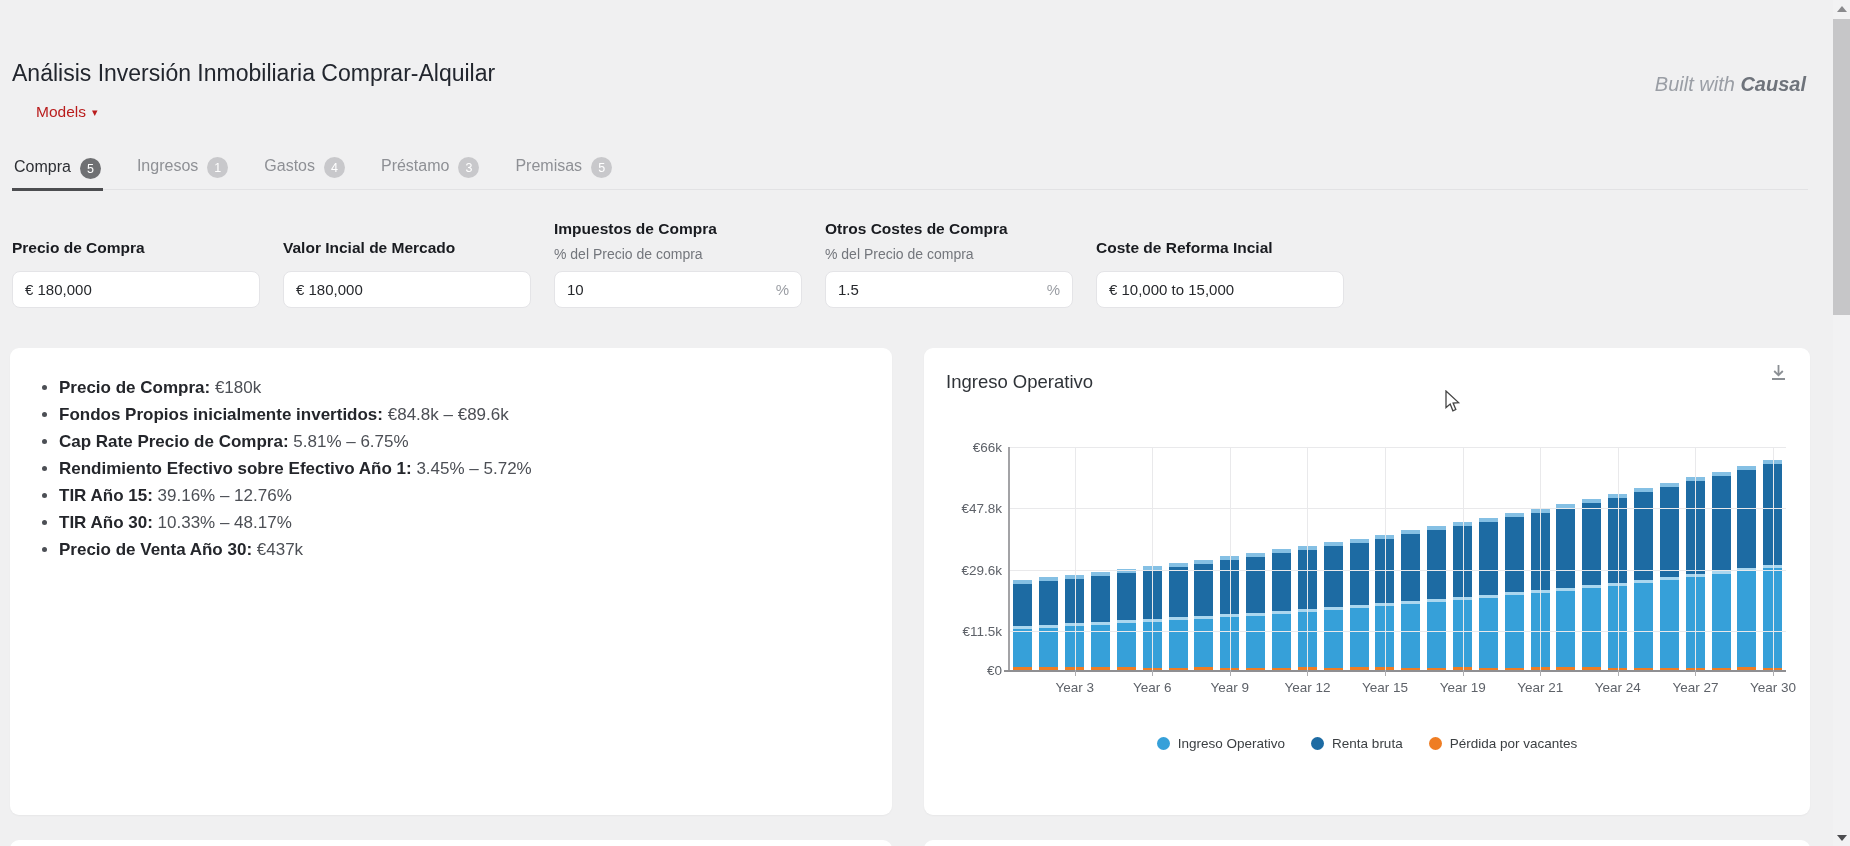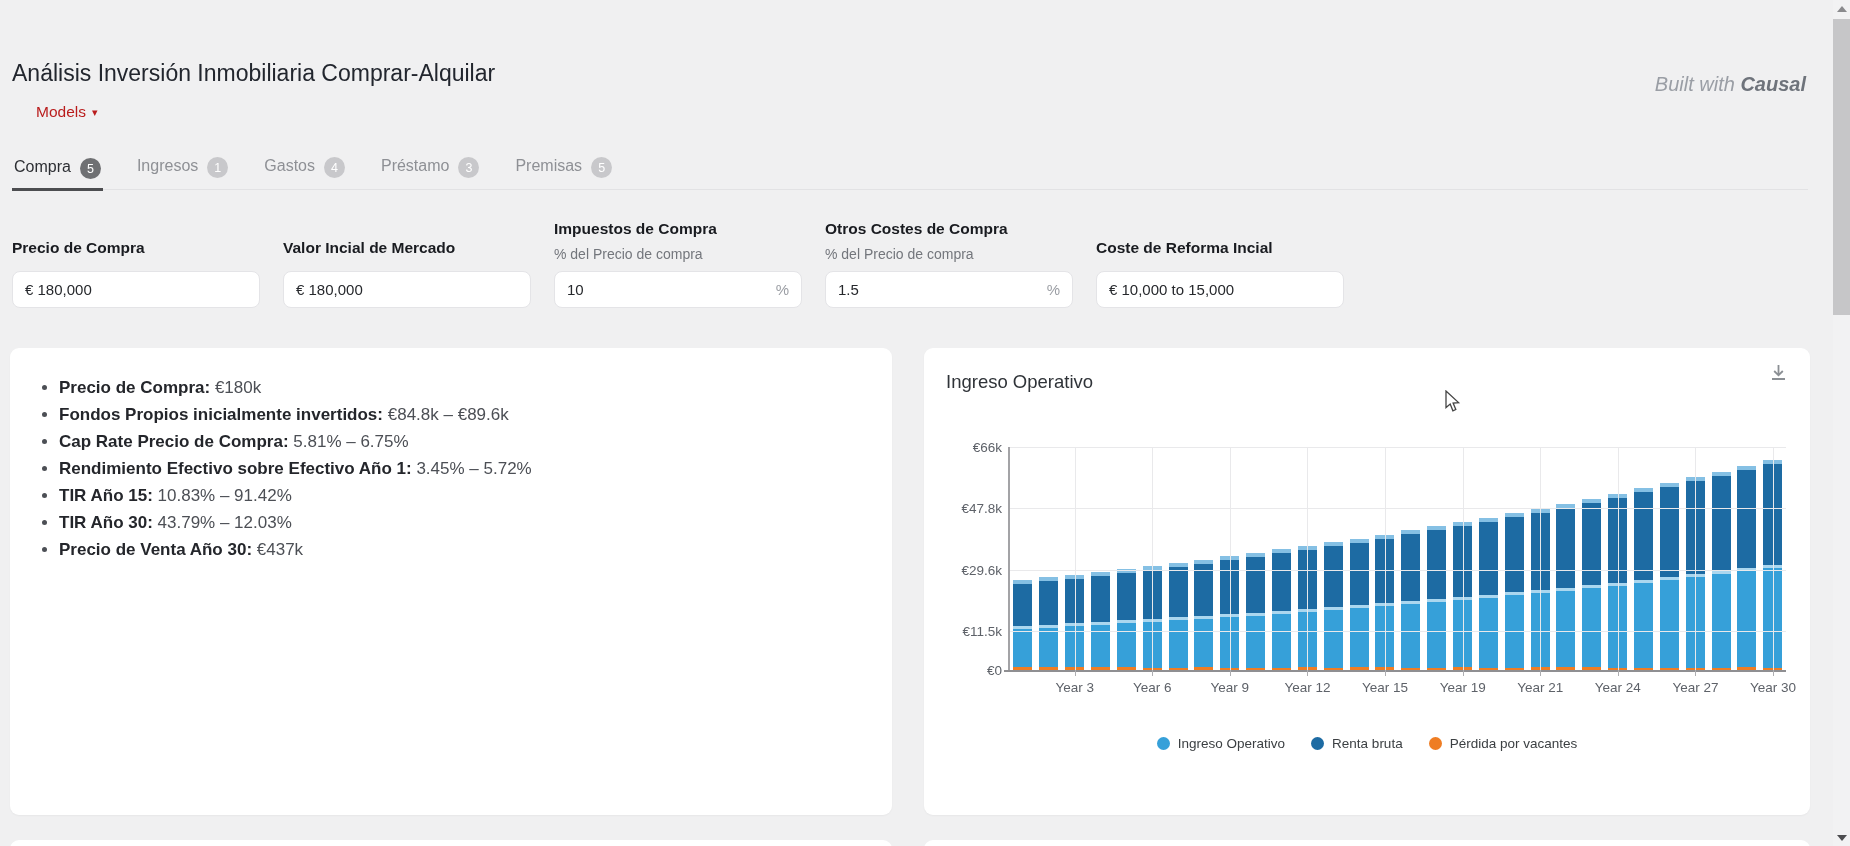--- a/index.html
+++ b/index.html
@@ -169,22 +169,22 @@
         </div>
     </div>
   </div>
 
   <section class="card summary-card">
     <ul class="summary-list">
       <li><b>Precio de Compra:</b> <span>€180k</span></li>
       <li><b>Fondos Propios inicialmente invertidos:</b> <span>€84.8k – €89.6k</span></li>
       <li><b>Cap Rate Precio de Compra:</b> <span>5.81% – 6.75%</span></li>
       <li><b>Rendimiento Efectivo sobre Efectivo Año 1:</b> <span>3.45% – 5.72%</span></li>
-      <li><b>TIR Año 15:</b> <span>10.83% – 91.42%</span></li>
-      <li><b>TIR Año 30:</b> <span>43.79% – 12.03%</span></li>
+      <li><b>TIR Año 15:</b> <span>39.16% – 12.76%</span></li>
+      <li><b>TIR Año 30:</b> <span>10.33% – 48.17%</span></li>
       <li><b>Precio de Venta Año 30:</b> <span>€437k</span></li>
     </ul>
   </section>
 
   <section class="card chart-card">
     <div class="chart-title">Ingreso Operativo</div>
     <div class="download-btn">
       <svg width="19" height="19" viewBox="0 0 19 19">
           <path d="M9.5 2 v9.5 M5.2 8 l4.3 4.3 4.3-4.3 M3 16 h13" stroke="#8b8f94" stroke-width="1.8" fill="none"></path>
         </svg>

